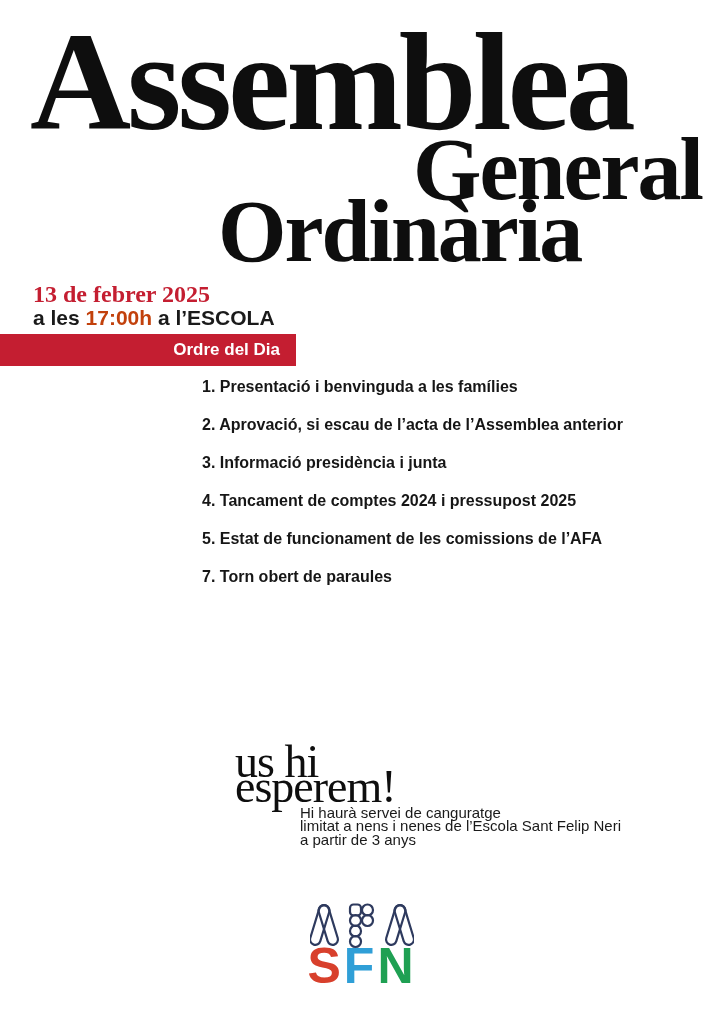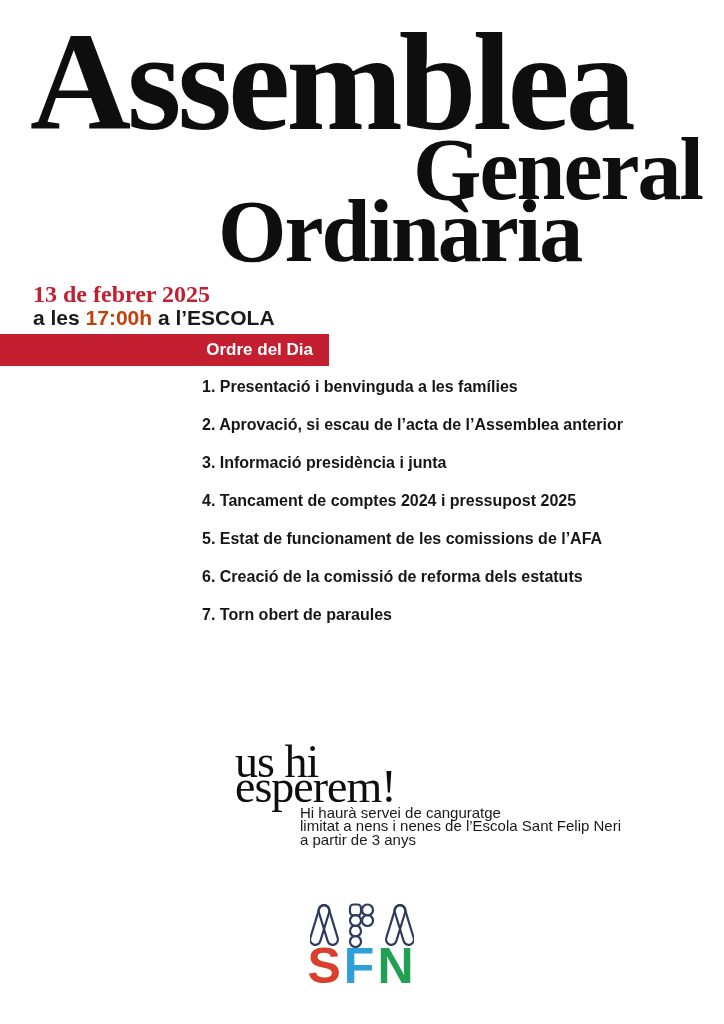--- a/index.html
+++ b/index.html
@@ -41,21 +41,21 @@
     font-size: 21px;
     font-weight: bold;
     color: #1a1a1a;
     white-space: nowrap;
   }
 
   
   .banner {
     position: absolute;
     left: 0; top: 334px;
-    width: 329px; height: 32px;
+    width: 296px; height: 32px;
     display: flex;
     align-items: center;
     justify-content: flex-end;
     padding-right: 16px;
   }
   .banner span {
     color: #ffffff;
     font-size: 17px;
     font-weight: bold;
   }
@@ -129,21 +129,20 @@
   <div class="banner" style="background-color: rgb(196, 30, 49);">
     <span>Ordre del Dia</span>
   </div>
 
   <div class="agenda">
     <div class="agenda-item"><span>1.</span> <span>Presentació i benvinguda a les famílies</span></div>
     <div class="agenda-item"><span>2.</span> <span>Aprovació, si escau de l’acta de l’Assemblea anterior</span></div>
     <div class="agenda-item"><span>3.</span> <span>Informació presidència i junta</span></div>
     <div class="agenda-item"><span>4.</span> <span>Tancament de comptes 2024 i pressupost 2025</span></div>
     <div class="agenda-item"><span>5.</span> <span>Estat de funcionament de les comissions de l’AFA</span></div>
-    <div class="agenda-item"><span>6.</span> <span>Creació de la comissió de reforma dels estatuts</span></div>
     <div class="agenda-item"><span>7.</span> <span>Torn obert de paraules</span></div>
   </div>
 
   <div class="closing-big">
     <div>us hi</div>
     <div>esperem!</div>
   </div>
   <div class="closing-note">
     <div>Hi haurà servei de canguratge</div>
     <div>limitat a nens i nenes de l’Escola Sant Felip Neri</div>

